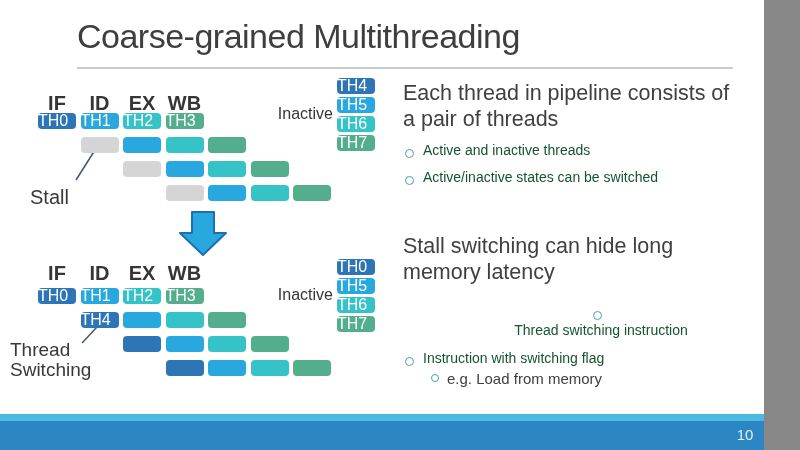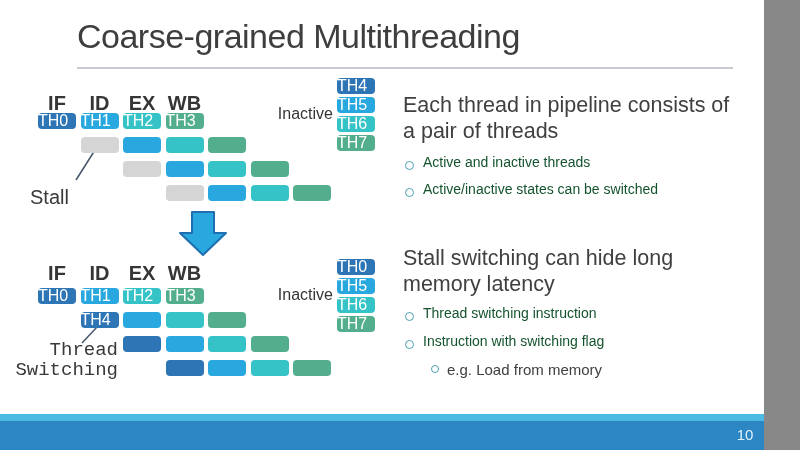--- a/index.html
+++ b/index.html
@@ -8,41 +8,41 @@
   .title{position:absolute;left:77px;top:17px;font-size:34px;font-weight:400;
          color:#3E3E3E;letter-spacing:-0.5px;white-space:nowrap;}
   .title-underline{position:absolute;left:77px;top:67px;width:656px;height:2px;background:#C7CBCF;}
 
   .stage-header{position:absolute;width:38px;text-align:center;font-size:20px;
                 font-weight:600;color:#363636;}
   .block{position:absolute;width:38px;height:15.5px;border-radius:4px;
          color:#ffffff;font-size:16px;line-height:15.5px;text-align:left;}
 
   .annotation-stall{position:absolute;left:30px;top:186px;font-size:20px;color:#393939;}
-  .annotation-switch{position:absolute;left:10px;top:340px;width:108px;text-align:right;
-                     font-size:19px;line-height:20px;color:#393939;font-family:Liberation Mono, monospace;}
+  .annotation-switch{position:absolute;left:10px;top:340px;width:108px;text-align:left;
+                     font-size:19px;line-height:20px;color:#393939;}
   .inactive-label{position:absolute;left:255px;width:78px;text-align:right;
                   font-size:16px;color:#363636;}
   .inactive-label.top{top:105px;}
   .inactive-label.bottom{top:286px;}
 
   .overlay{position:absolute;left:0;top:0;pointer-events:none;}
 
-  .content{position:absolute;left:403px;top:92px;width:396px;color:#404040;}
+  .content{position:absolute;left:403px;top:80px;width:396px;color:#404040;}
   .heading{font-size:21.5px;line-height:26px;}
   .heading.second{margin-top:45px;}
   .bullet{display:flex;align-items:center;font-size:14px;line-height:21px;color:#14532d;}
   .bullet.b-first{margin-top:8px;}
   .bullet.b-next{margin-top:6px;}
-  .bullet.b3{margin-top:6px;}
+  .bullet.b3{margin-top:20px;flex-direction:column;}
   .bullet.b4{margin-top:7px;}
   .dot{flex:0 0 auto;width:7px;height:7px;border:1.5px solid #4C9FB2;border-radius:50%;
        margin:6px 9px 0 2px;}
   .sub-bullet{display:flex;align-items:flex-start;font-size:15px;line-height:19px;
-              margin-top:8px;color:#404040;}
+              color:#404040;}
   .sub-bullet .dot{width:6px;height:6px;border-width:1.3px;margin:5px 8px 0 28px;}
 
   .footer-stripe{position:absolute;left:0;top:414px;width:800px;height:7px;background:#4DBAE3;}
   .footer-bar{position:absolute;left:0;top:421px;width:800px;height:29px;background:#2C86C3;}
   .page-number{position:absolute;left:731px;top:426px;width:28px;text-align:center;
                font-size:15px;color:#DFF0FA;}
 </style>
 </head>
 <body>
 

